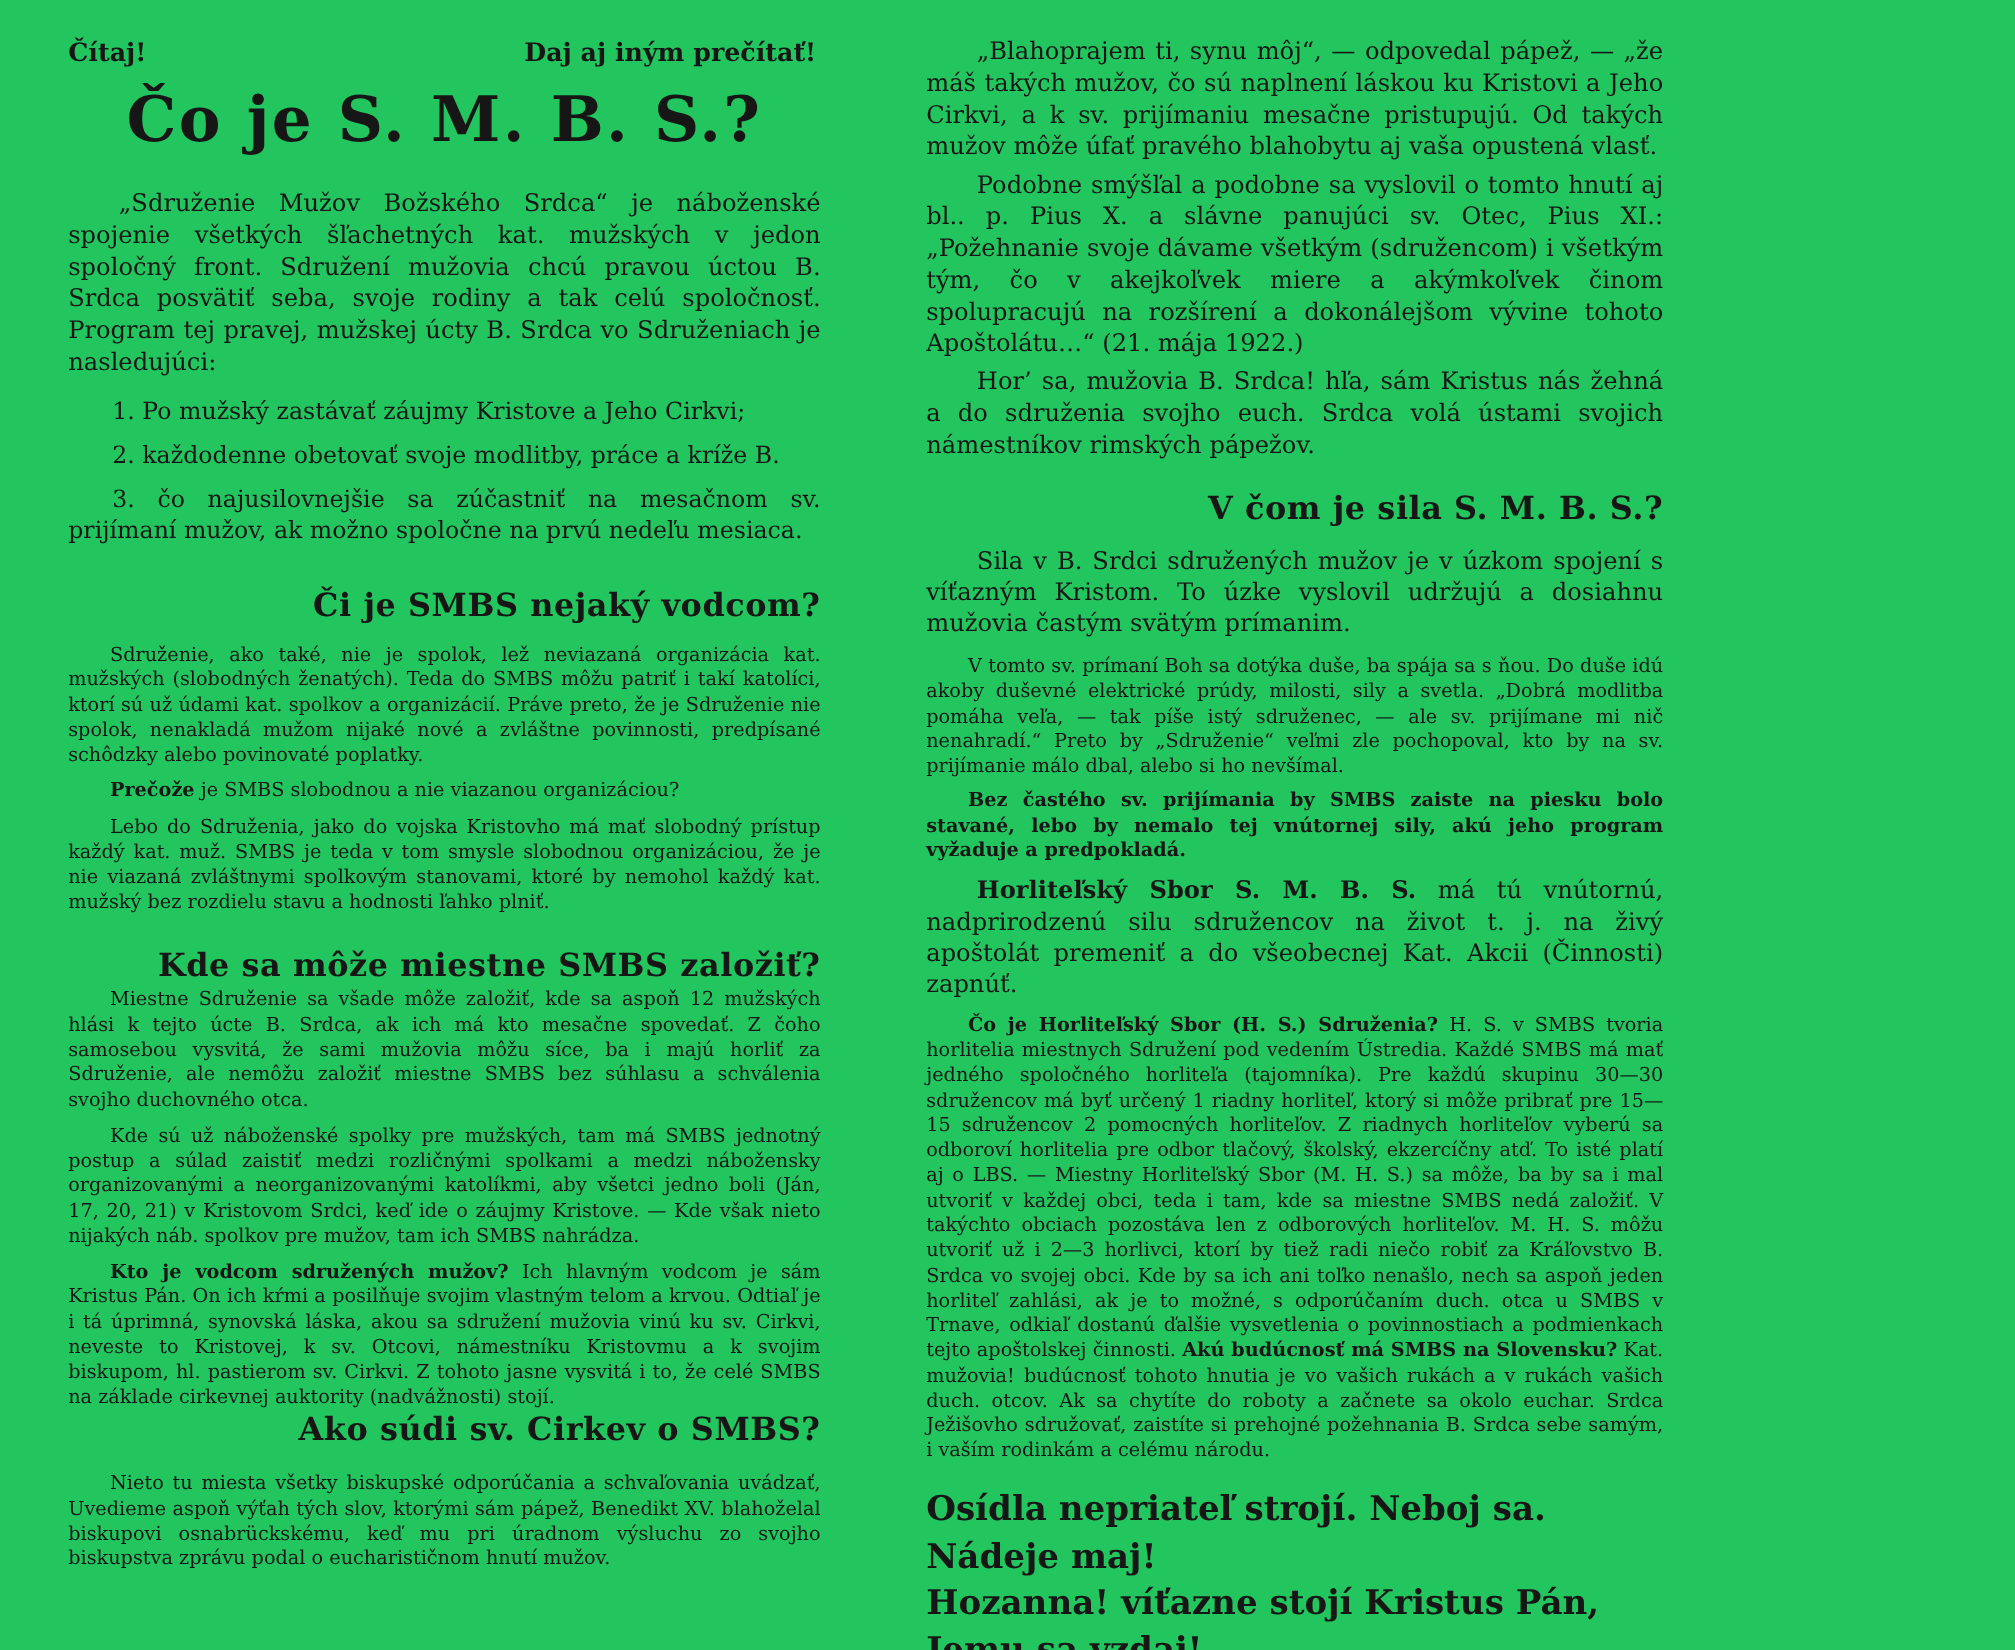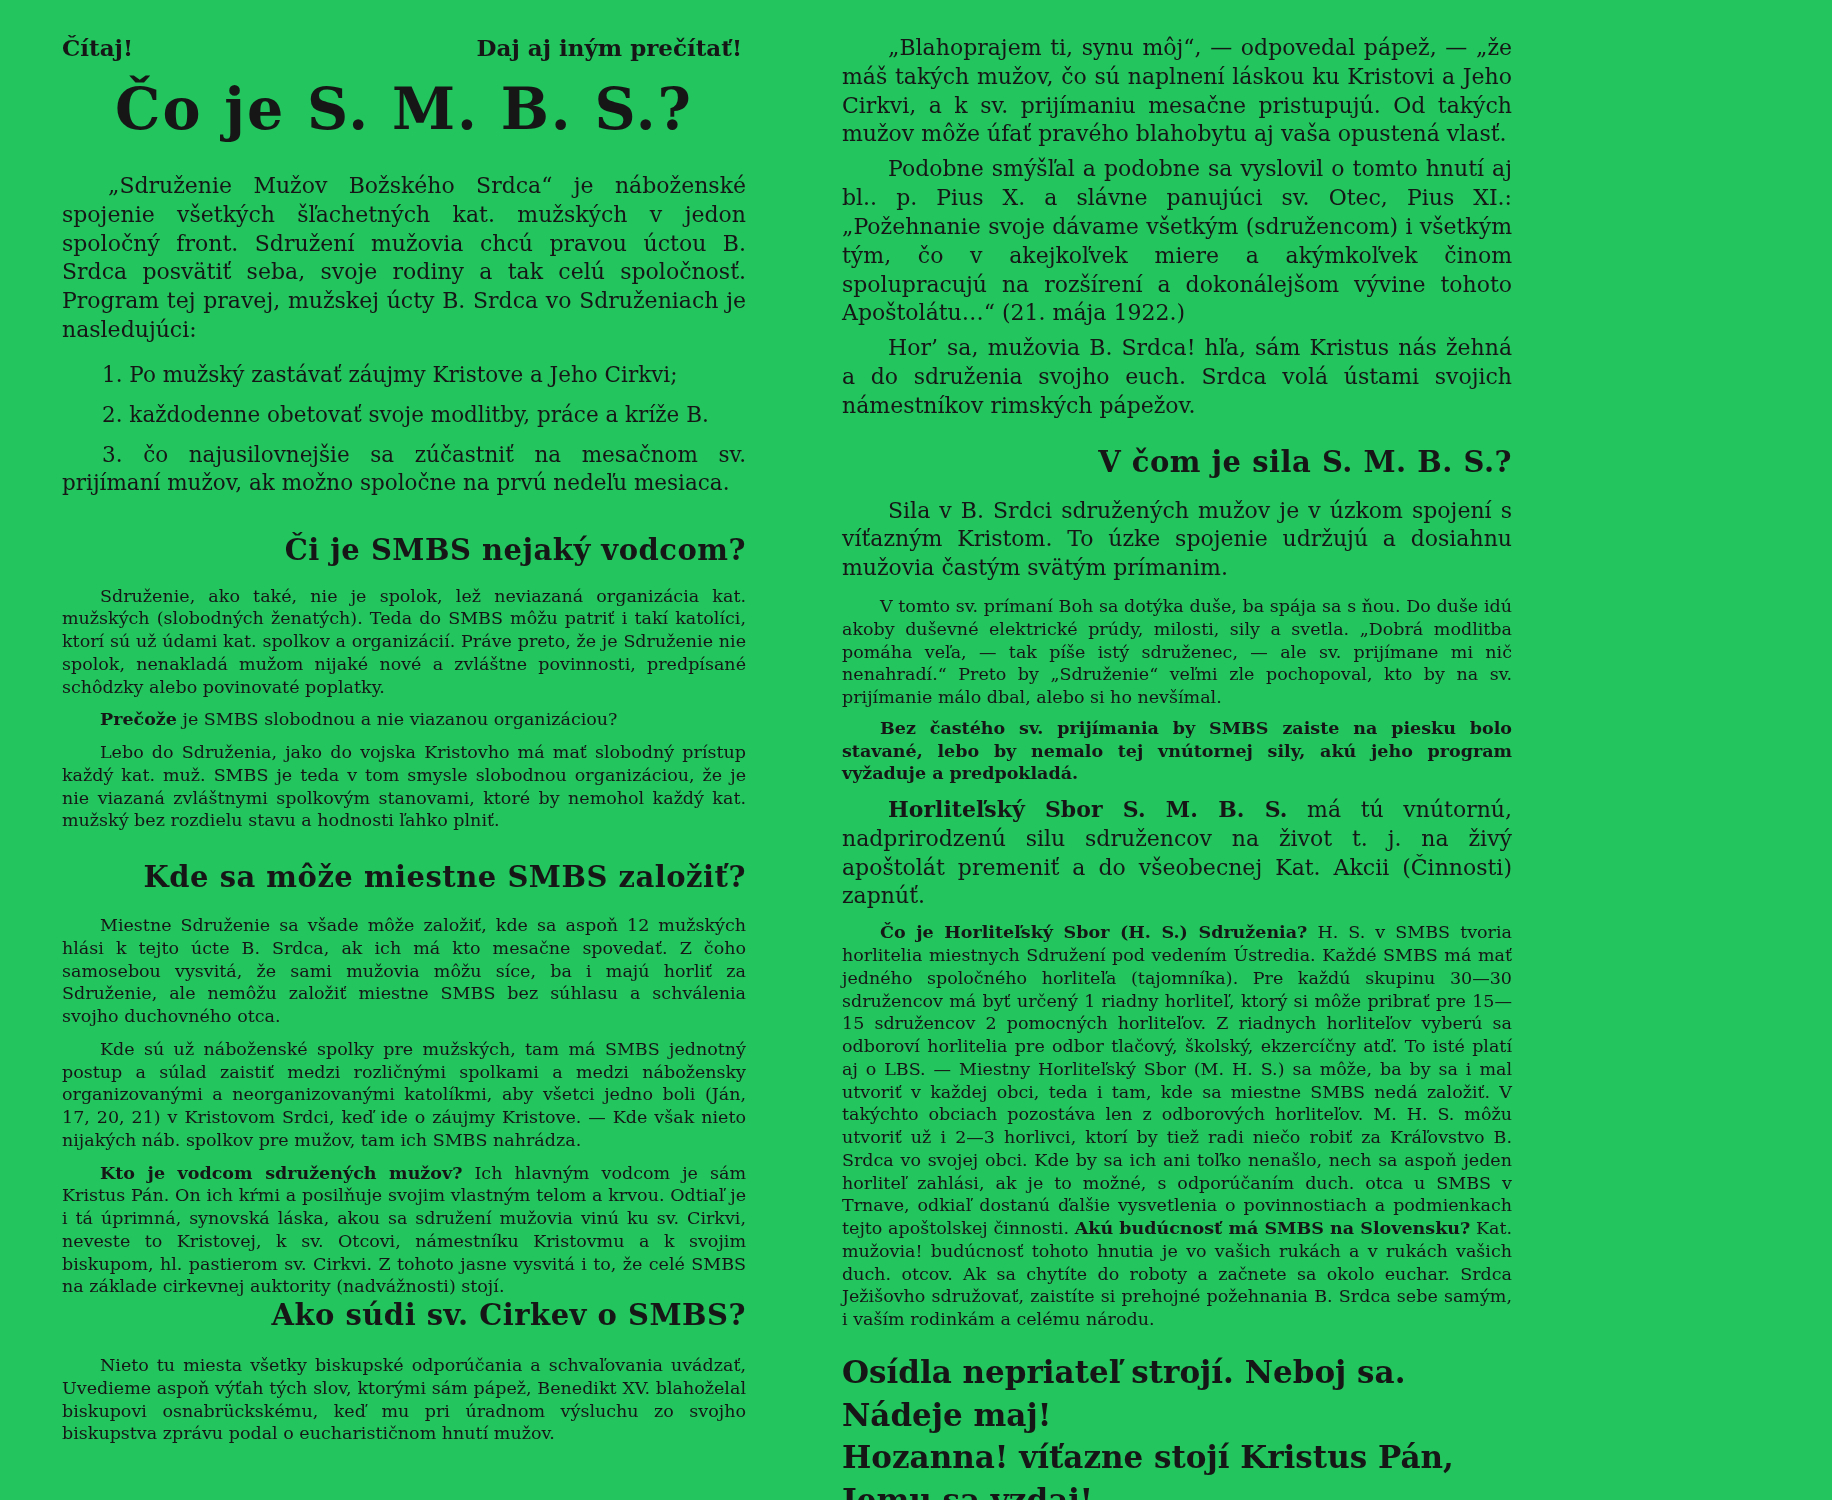--- a/index.html
+++ b/index.html
@@ -52,38 +52,38 @@
     <p class="list-item" style="margin-top:12px;">3. čo najusilovnejšie sa zúčastniť na mesačnom sv. prijímaní mužov, ak možno spoločne na prvú nedeľu mesiaca.</p>
 
     <h2 class="heading" style="margin-top:36px;">Či je SMBS nejaký vodcom?</h2>
 
     <p class="p small" style="margin-top:18px;">Sdruženie, ako také, nie je spolok, lež neviazaná organizácia kat. mužských (slobodných ženatých). Teda do SMBS môžu patriť i takí katolíci, ktorí sú už údami kat. spolkov a organizácií. Práve preto, že je Sdruženie nie spolok, nenakladá mužom nijaké nové a zvláštne povinnosti, predpísané schôdzky alebo povinovaté poplatky.</p>
     <p class="p small" style="margin-top:10px;"><span class="bold">Prečože</span><span> je SMBS slobodnou a nie viazanou organizáciou?</span></p>
     <p class="p small" style="margin-top:10px;">Lebo do Sdruženia, jako do vojska Kristovho má mať slobodný prístup každý kat. muž. SMBS je teda v tom smysle slobodnou organizáciou, že je nie viazaná zvláštnymi spolkovým stanovami, ktoré by nemohol každý kat. mužský bez rozdielu stavu a hodnosti ľahko plniť.</p>
 
     <h2 class="heading" style="margin-top:28px;">Kde sa môže miestne SMBS založiť?</h2>
 
-    <p class="p small" style="margin-top:20px;">Miestne Sdruženie sa všade môže založiť, kde sa aspoň 12 mužských hlási k tejto úcte B. Srdca, ak ich má kto mesačne spovedať. Z čoho samosebou vysvitá, že sami mužovia môžu síce, ba i majú horliť za Sdruženie, ale nemôžu založiť miestne SMBS bez súhlasu a schválenia svojho duchovného otca.</p>
+    <p class="p small" style="margin-top:4px;">Miestne Sdruženie sa všade môže založiť, kde sa aspoň 12 mužských hlási k tejto úcte B. Srdca, ak ich má kto mesačne spovedať. Z čoho samosebou vysvitá, že sami mužovia môžu síce, ba i majú horliť za Sdruženie, ale nemôžu založiť miestne SMBS bez súhlasu a schválenia svojho duchovného otca.</p>
     <p class="p small" style="margin-top:10px;">Kde sú už náboženské spolky pre mužských, tam má SMBS jednotný postup a súlad zaistiť medzi rozličnými spolkami a medzi nábožensky organizovanými a neorganizovanými katolíkmi, aby všetci jedno boli (Ján, 17, 20, 21) v Kristovom Srdci, keď ide o záujmy Kristove. — Kde však nieto nijakých náb. spolkov pre mužov, tam ich SMBS nahrádza.</p>
     <p class="p small" style="margin-top:10px;"><span class="bold">Kto je vodcom sdružených mužov?</span><span> Ich hlavným vodcom je sám Kristus Pán. On ich kŕmi a posilňuje svojim vlastným telom a krvou. Odtiaľ je i tá úprimná, synovská láska, akou sa sdružení mužovia vinú ku sv. Cirkvi, neveste to Kristovej, k sv. Otcovi, námestníku Kristovmu a k svojim biskupom, hl. pastierom sv. Cirkvi. Z tohoto jasne vysvitá i to, že celé SMBS na základe cirkevnej auktority (nadvážnosti) stojí.</span></p>
 
     <h2 class="heading" style="">Ako súdi sv. Cirkev o SMBS?</h2>
 
     <p class="p small" style="margin-top:22px;">Nieto tu miesta všetky biskupské odporúčania a schvaľovania uvádzať, Uvedieme aspoň výťah tých slov, ktorými sám pápež, Benedikt XV. blahoželal biskupovi osnabrückskému, keď mu pri úradnom výsluchu zo svojho biskupstva zprávu podal o eucharističnom hnutí mužov.</p>
   </div>
 
   <div class="col-right">
 
     <p class="p body">„Blahoprajem ti, synu môj“, — odpovedal pápež, — „že máš takých mužov, čo sú naplnení láskou ku Kristovi a Jeho Cirkvi, a k sv. prijímaniu mesačne pristupujú. Od takých mužov môže úfať pravého blahobytu aj vaša opustená vlasť.</p>
     <p class="p body" style="margin-top:6px;">Podobne smýšľal a podobne sa vyslovil o tomto hnutí aj bl.. p. Pius X. a slávne panujúci sv. Otec, Pius XI.: „Požehnanie svoje dávame všetkým (sdružencom) i všetkým tým, čo v akejkoľvek miere a akýmkoľvek činom spolupracujú na rozšírení a dokonálejšom vývine tohoto Apoštolátu…“ (21. mája 1922.)</p>
     <p class="p body" style="margin-top:6px;">Hor’ sa, mužovia B. Srdca! hľa, sám Kristus nás žehná a do sdruženia svojho euch. Srdca volá ústami svojich námestníkov rimských pápežov.</p>
 
     <h2 class="heading" style="margin-top:24px;">V čom je sila S. M. B. S.?</h2>
 
-    <p class="p body" style="margin-top:18px;">Sila v B. Srdci sdružených mužov je v úzkom spojení s víťazným Kristom. To úzke spojenie udržujú a dosiahnu mužovia častým svätým prímanim.</p>
+    <p class="p body" style="margin-top:18px;">Sila v B. Srdci sdružených mužov je v úzkom spojení s víťazným Kristom. To úzke vyslovil udržujú a dosiahnu mužovia častým svätým prímanim.</p>
     <p class="p small" style="margin-top:12px;">V tomto sv. prímaní Boh sa dotýka duše, ba spája sa s ňou. Do duše idú akoby duševné elektrické prúdy, milosti, sily a svetla. „Dobrá modlitba pomáha veľa, — tak píše istý sdruženec, — ale sv. prijímane mi nič nenahradí.“ Preto by „Sdruženie“ veľmi zle pochopoval, kto by na sv. prijímanie málo dbal, alebo si ho nevšímal.</p>
     <p class="p small bold" style="margin-top:8px;">Bez častého sv. prijímania by SMBS zaiste na piesku bolo stavané, lebo by nemalo tej vnútornej sily, akú jeho program vyžaduje a predpokladá.</p>
     <p class="p body" style="margin-top:10px;"><span class="bold">Horliteľský Sbor S. M. B. S.</span><span> má tú vnútornú, nadprirodzenú silu sdružencov na život t. j. na živý apoštolát premeniť a do všeobecnej Kat. Akcii (Činnosti) zapnúť.</span></p>
     <p class="p small" style="margin-top:10px;"><span class="bold">Čo je Horliteľský Sbor (H. S.) Sdruženia?</span><span> H. S. v SMBS tvoria horlitelia miestnych Sdružení pod vedením Ústredia. Každé SMBS má mať jedného spoločného horliteľa (tajomníka). Pre každú skupinu 30—30 sdružencov má byť určený 1 riadny horliteľ, ktorý si môže pribrať pre 15—15 sdružencov 2 pomocných horliteľov. Z riadnych horliteľov vyberú sa odboroví horlitelia pre odbor tlačový, školský, ekzercíčny atď. To isté platí aj o LBS. — Miestny Horliteľský Sbor (M. H. S.) sa môže, ba by sa i mal utvoriť v každej obci, teda i tam, kde sa miestne SMBS nedá založiť. V takýchto obciach pozostáva len z odborových horliteľov. M. H. S. môžu utvoriť už i 2—3 horlivci, ktorí by tiež radi niečo robiť za Kráľovstvo B. Srdca vo svojej obci. Kde by sa ich ani toľko nenašlo, nech sa aspoň jeden horliteľ zahlási, ak je to možné, s odporúčaním duch. otca u SMBS v Trnave, odkiaľ dostanú ďalšie vysvetlenia o povinnostiach a podmienkach tejto apoštolskej činnosti. </span><span class="bold">Akú budúcnosť má SMBS na Slovensku?</span><span> Kat. mužovia! budúcnosť tohoto hnutia je vo vašich rukách a v rukách vašich duch. otcov. Ak sa chytíte do roboty a začnete sa okolo euchar. Srdca Ježišovho sdružovať, zaistíte si prehojné požehnania B. Srdca sebe samým, i vaším rodinkám a celému národu.</span></p>
 
     <p class="motto" style="margin-top:20px;">Osídla nepriateľ strojí. Neboj sa. Nádeje maj!</p>
     <p class="motto">Hozanna! víťazne stojí Kristus Pán, Jemu sa vzdaj!</p>
 
   </div>
 

